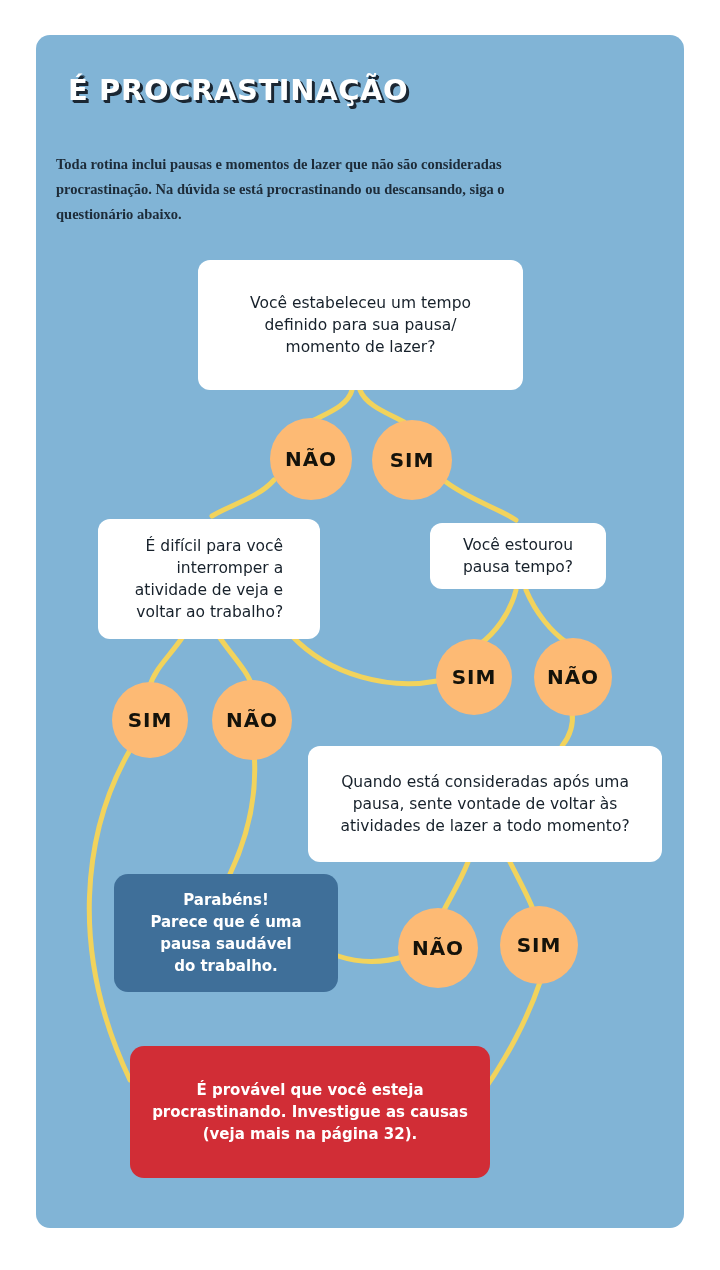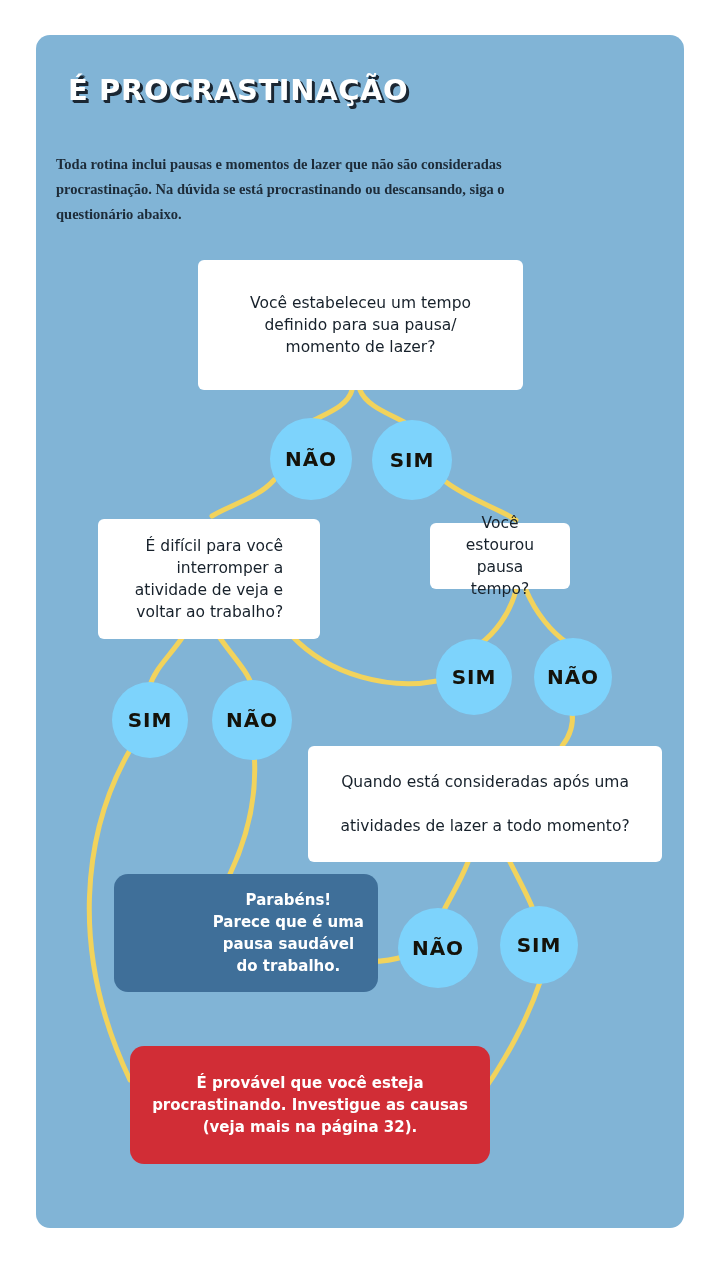--- a/index.html
+++ b/index.html
@@ -12,28 +12,28 @@
     letter-spacing:0.6px;color:#ffffff;text-transform:uppercase;
     text-shadow:2px 2px 0 #1b2733, 3px 3px 0 #1b2733;margin-left:12px;}
   .title div{white-space:nowrap;}
 
   .intro{position:absolute;left:56px;top:152px;width:510px;
     font-family:Liberation Serif, serif;font-weight:bold;font-size:14.5px;line-height:25px;color:#1d2b38;}
 
   svg.wires{position:absolute;left:0;top:0;width:720px;height:1270px;}
 
   .node{position:absolute;box-sizing:border-box;display:flex;align-items:center;justify-content:center;text-align:center;}
-  .qbox{background:#ffffff;border-radius:6px;color:#17212b;
+  .qbox{background:#ffffff;border-radius:12px;color:#17212b;
     font-family:"DejaVu Sans",sans-serif;font-weight:normal;font-size:15.5px;line-height:22px;padding:10px 30px;}
   .resbox{border-radius:14px;color:#ffffff;font-family:"DejaVu Sans",sans-serif;
     font-weight:bold;font-size:15px;line-height:22px;padding:10px 14px;}
   .blue{background:#3f6f99;}
   .red{background:#d12d36;}
 
-  .circle{border-radius:50%;background:#7dd3fc;color:#14120a;
+  .circle{border-radius:50%;background:#fdba74;color:#14120a;
     font-family:"DejaVu Sans",sans-serif;font-weight:bold;font-size:20px;letter-spacing:1px;}
 </style>
 </head>
 <body>
 
 <div class="page">
   <div class="card"></div>
 
   <div class="title">
     <div>É PROCRASTINAÇÃO</div>
@@ -80,21 +80,21 @@
 
   <div class="node qbox" style="left:98px;top:519px;width:222px;height:120px;text-align:right;">
     <span>
       <span>É difícil para você</span><br>
       <span>interromper a</span><br>
       <span>atividade de veja e</span><br>
       <span>voltar ao trabalho?</span>
     </span>
   </div>
 
-  <div class="node qbox" style="left:430px;top:523px;width:140px;height:66px;">
+  <div class="node qbox" style="left:430px;top:523px;width:176px;height:66px;">
     <span>
       <span>Você estourou</span><br>
       <span>pausa tempo?</span>
     </span>
   </div>
 
   <div class="node circle" style="left:436px;top:639px;width:76px;height:76px;">
     <span>SIM</span>
   </div>
 
@@ -106,42 +106,42 @@
     <span>SIM</span>
   </div>
 
   <div class="node circle" style="left:212px;top:680px;width:80px;height:80px;">
     <span>NÃO</span>
   </div>
 
   <div class="node qbox" style="left:308px;top:746px;width:354px;height:116px;">
     <span>
       <span>Quando está consideradas após uma</span><br>
-      <br>
+      <span>pausa, sente vontade de voltar às</span><br>
       <span>atividades de lazer a todo momento?</span>
     </span>
   </div>
 
-  <div class="node resbox blue" style="left:114px;top:874px;width:264px;height:118px;justify-content:flex-end;">
+  <div class="node resbox blue" style="left:114px;top:874px;width:224px;height:118px;">
     <span>
       <span>Parabéns!</span><br>
       <span>Parece que é uma</span><br>
       <span>pausa saudável</span><br>
       <span>do trabalho.</span>
     </span>
   </div>
 
   <div class="node circle" style="left:398px;top:908px;width:80px;height:80px;">
     <span>NÃO</span>
   </div>
 
   <div class="node circle" style="left:500px;top:906px;width:78px;height:78px;">
     <span>SIM</span>
   </div>
 
-  <div class="node resbox red" style="left:130px;top:1046px;width:360px;height:118px;">
+  <div class="node resbox red" style="left:130px;top:1046px;width:360px;height:132px;">
     <span>
       <span>É provável que você esteja</span><br>
       <span>procrastinando. Investigue as causas</span><br>
       <span>(veja mais na página 32).</span>
     </span>
   </div>
 </div>
 
 </body></html>

